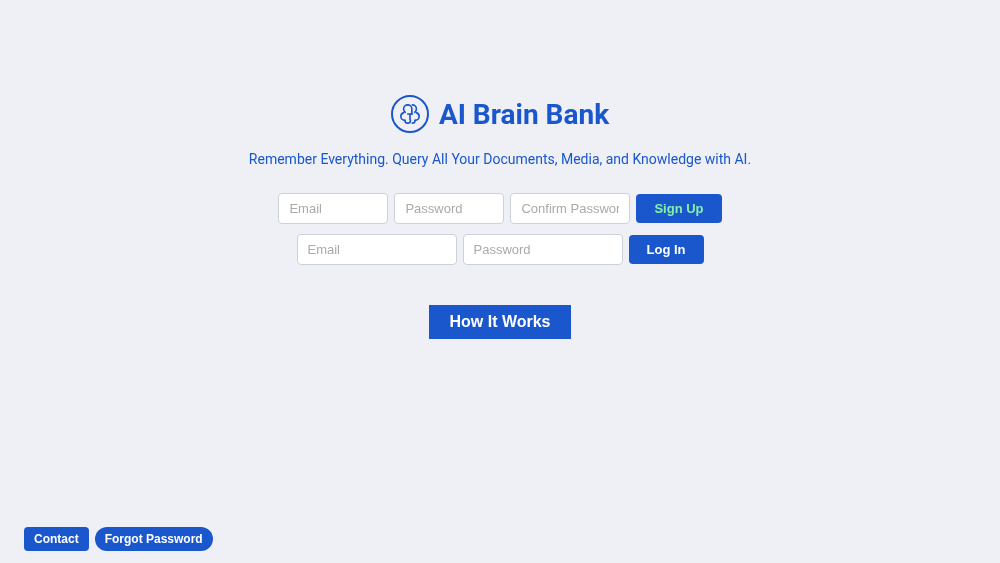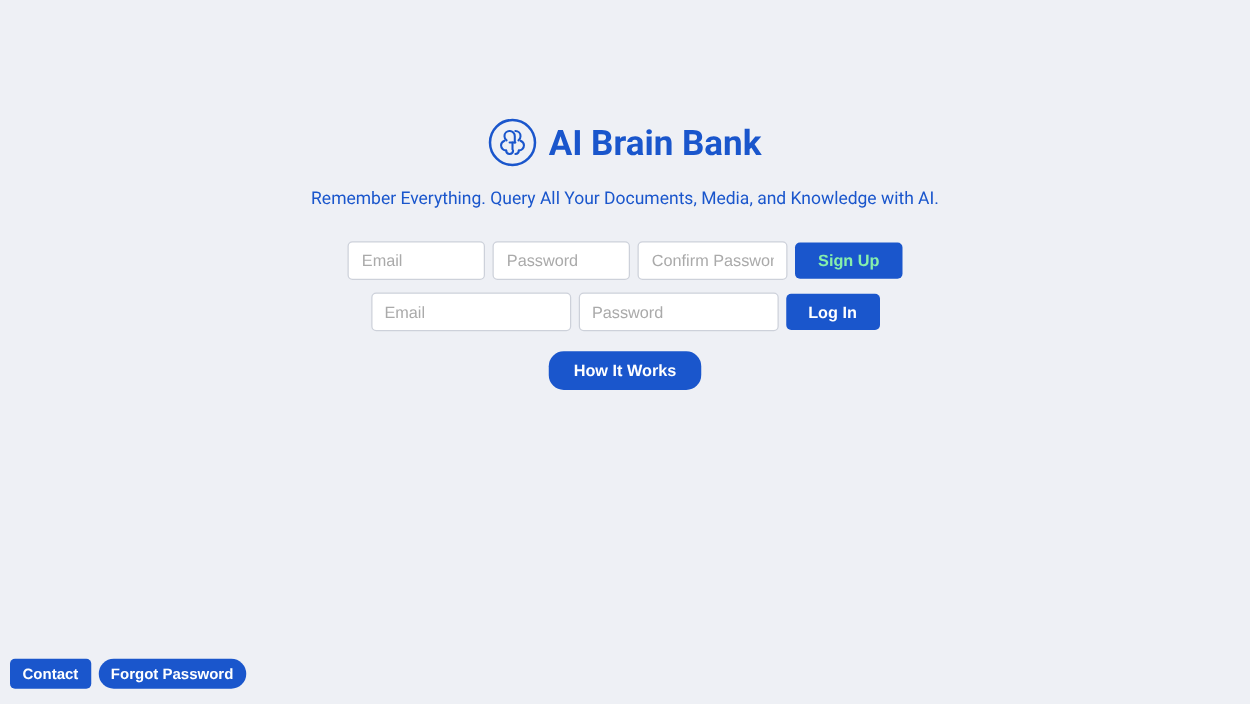--- a/index.html
+++ b/index.html
@@ -126,31 +126,32 @@
       padding: 7px 18px;
       font-size: 13px;
       font-weight: 600;
       cursor: pointer;
     }
 
     .btn-how-it-works {
       background-color: #1a56cc;
       color: #fff;
       border: none;
-      border-radius: 12px;
+      border-radius: 0;
       padding: 8px 20px;
-      font-size: 13px;
-      font-weight: 600;
-      cursor: pointer;
+      font-size: 16px;
+      font-weight: 600;
+      cursor: pointer;
+      margin-top: 24px;
     }
 
     .bottom-buttons {
       position: absolute;
       bottom: 12px;
-      left: 8px;
+      left: 24px;
       display: flex;
       gap: 6px;
     }
 
     .btn-contact {
       background-color: #1a56cc;
       color: #fff;
       border: none;
       border-radius: 4px;
       padding: 5px 10px;

